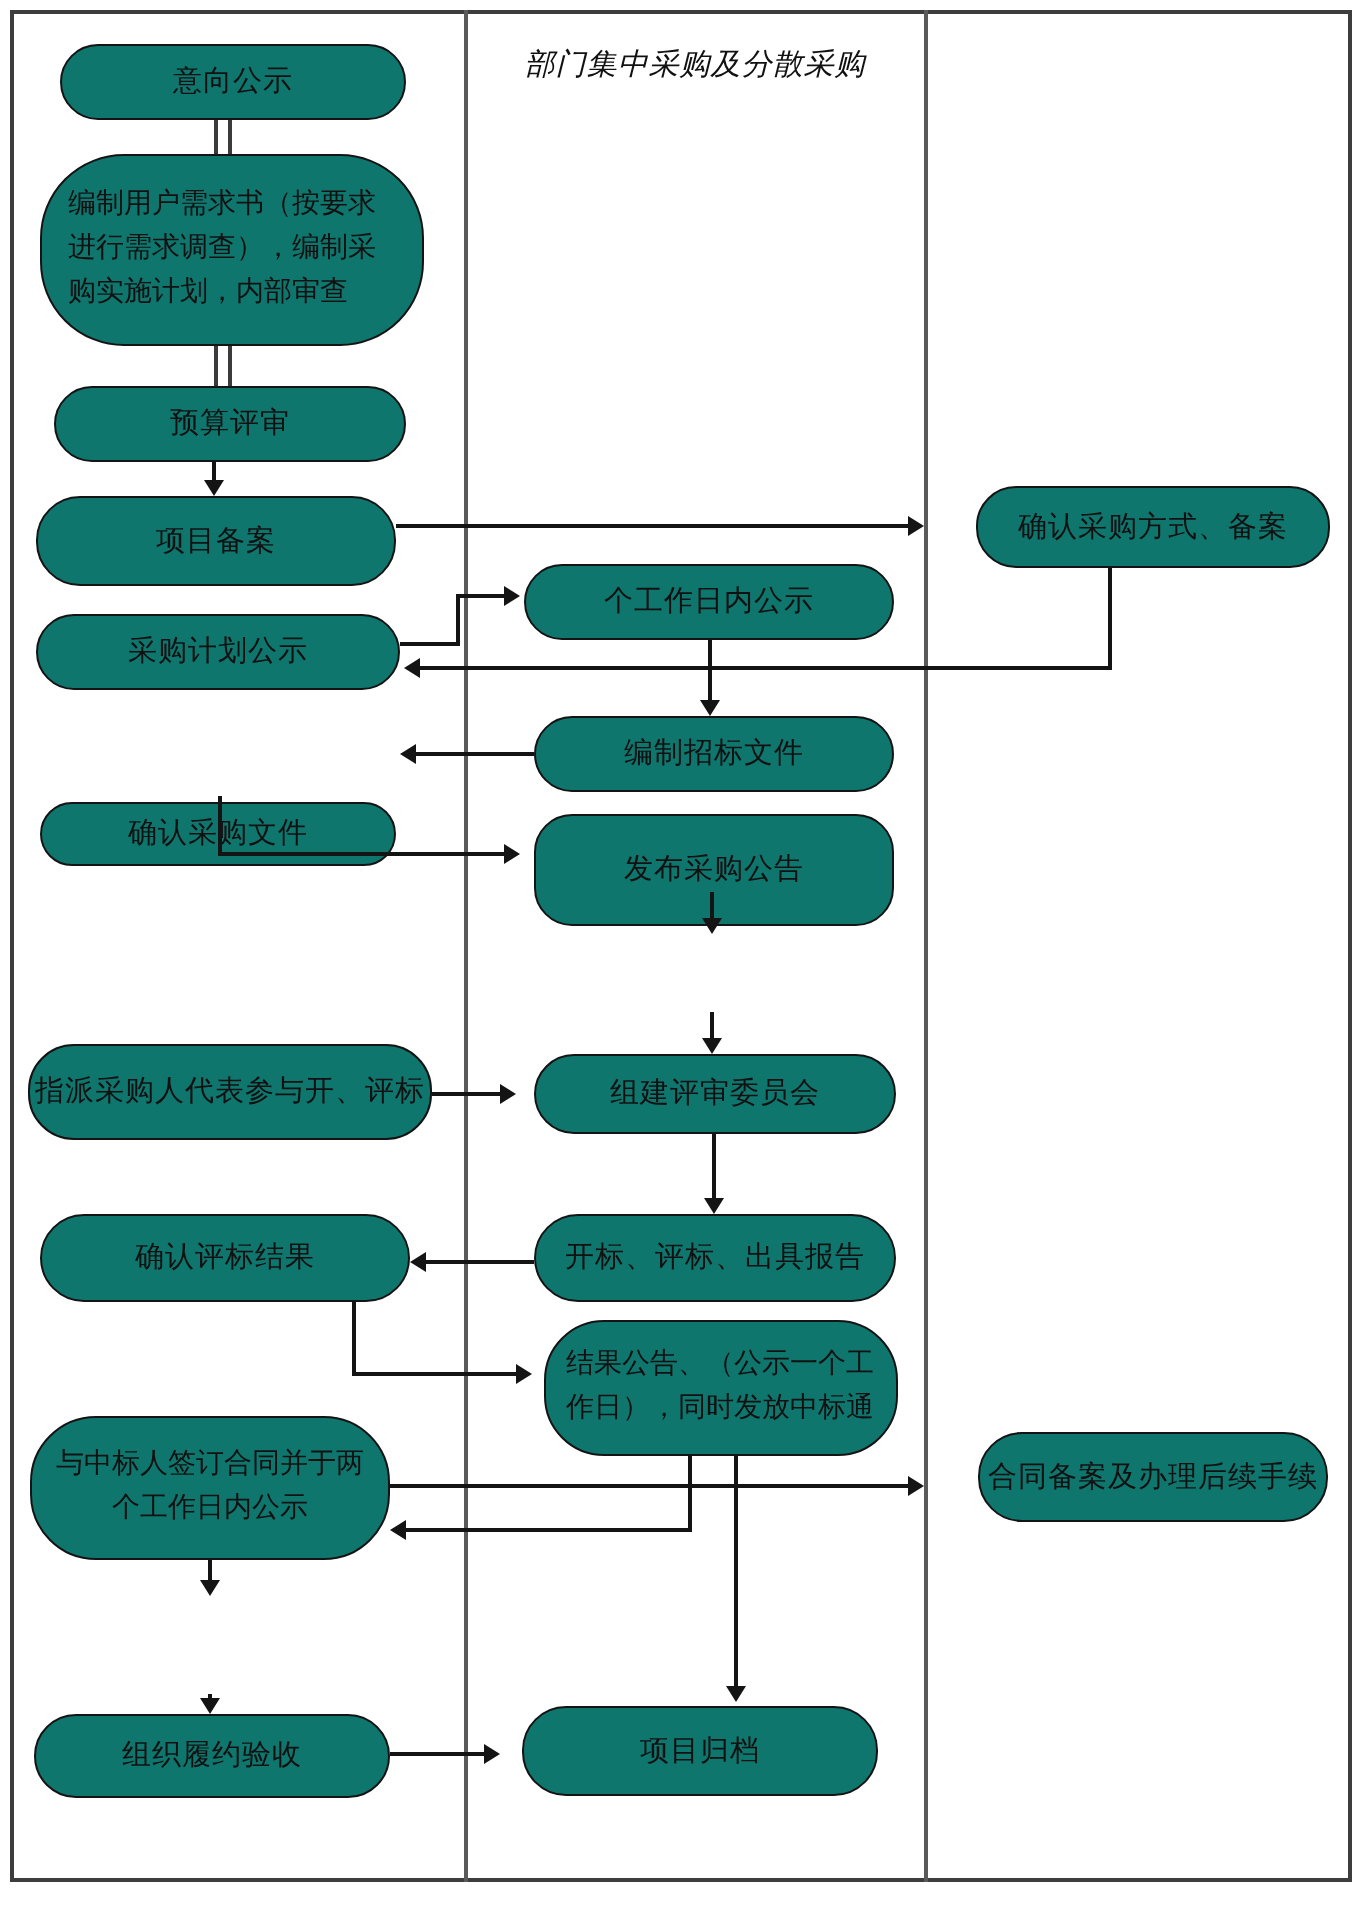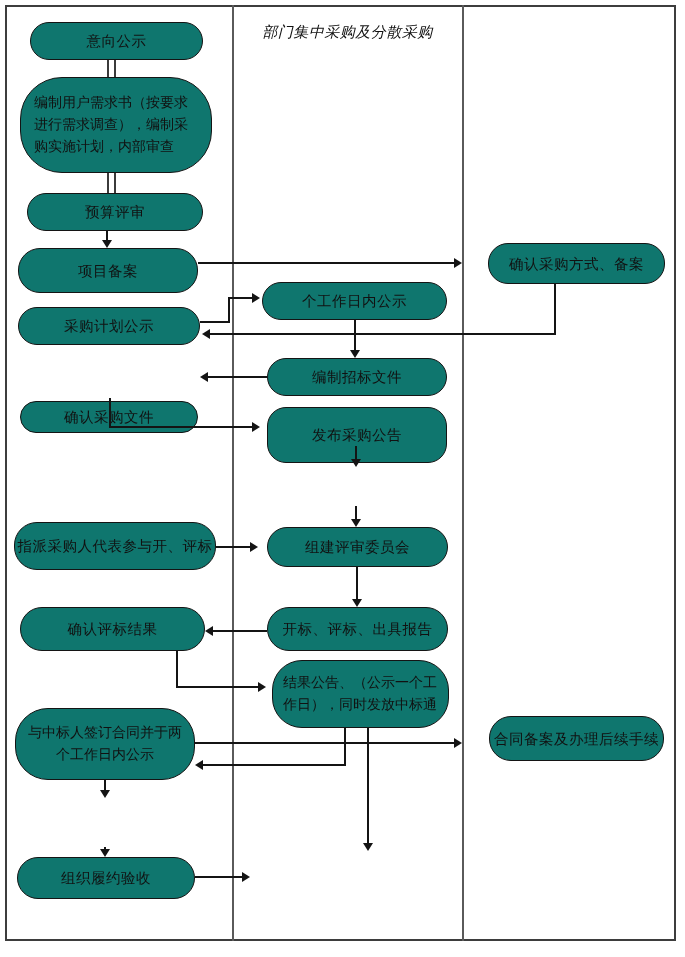--- a/index.html
+++ b/index.html
@@ -47,20 +47,21 @@
 个工作日内公示</div>
   <div class="node single" style="left:17px;top:857px;width:178px;height:42px;border-radius:21px;">组织履约验收</div>
 
   <div class="node single" style="left:262px;top:282px;width:185px;height:38px;border-radius:19px;">个工作日内公示</div>
   <div class="node single" style="left:267px;top:358px;width:180px;height:38px;border-radius:19px;">编制招标文件</div>
   <div class="node single" style="left:267px;top:407px;width:180px;height:56px;border-radius:19px;">发布采购公告</div>
   <div class="node single" style="left:267px;top:527px;width:181px;height:40px;border-radius:20px;">组建评审委员会</div>
   <div class="node single" style="left:267px;top:607px;width:181px;height:44px;border-radius:22px;">开标、评标、出具报告</div>
   <div class="node multi leftalign" style="left:272px;top:660px;width:177px;height:68px;border-radius:30px;padding:0 10px;">结果公告、（公示一个工
 作日），同时发放中标通</div>
+  <div class="node single" style="left:261px;top:853px;width:178px;height:45px;border-radius:22px;">项目归档</div>
 
   <div class="node single" style="left:489px;top:716px;width:175px;height:45px;border-radius:22px;padding:0 2px;">合同备案及办理后续手续</div>
   <div class="node single" style="left:488px;top:243px;width:177px;height:41px;border-radius:20px;">确认采购方式、备案</div>
 
   <div class="dline" style="left:107px;top:60px;height:17px;"></div>
   <div class="dline" style="left:114px;top:60px;height:17px;"></div>
 
   <div class="dline" style="left:107px;top:173px;height:20px;"></div>
   <div class="dline" style="left:114px;top:173px;height:20px;"></div>
 

